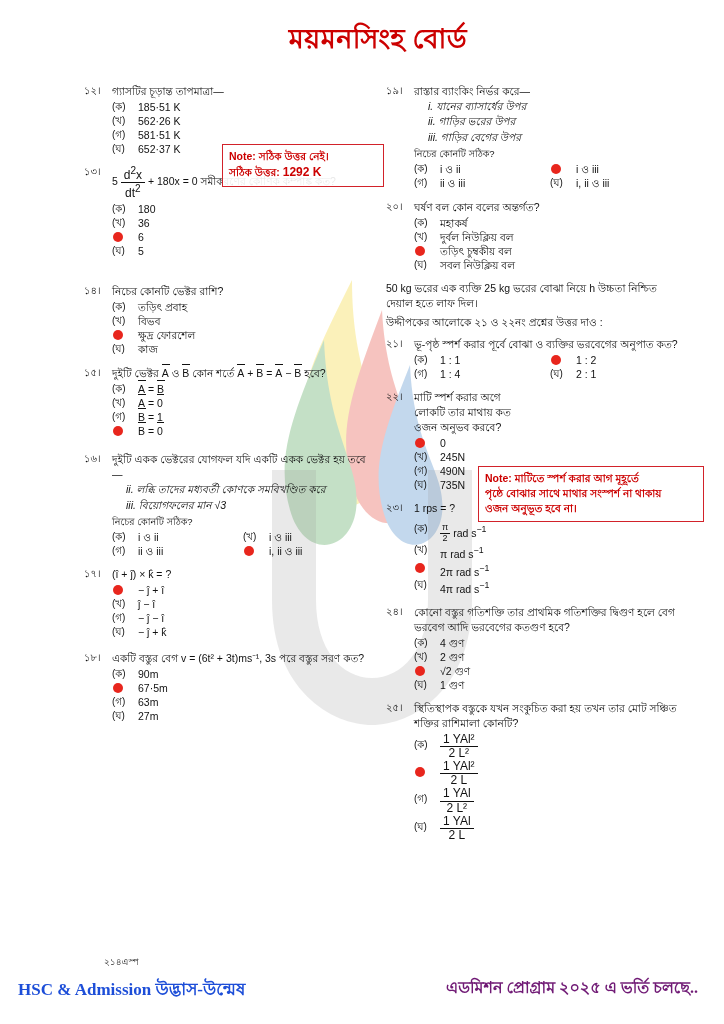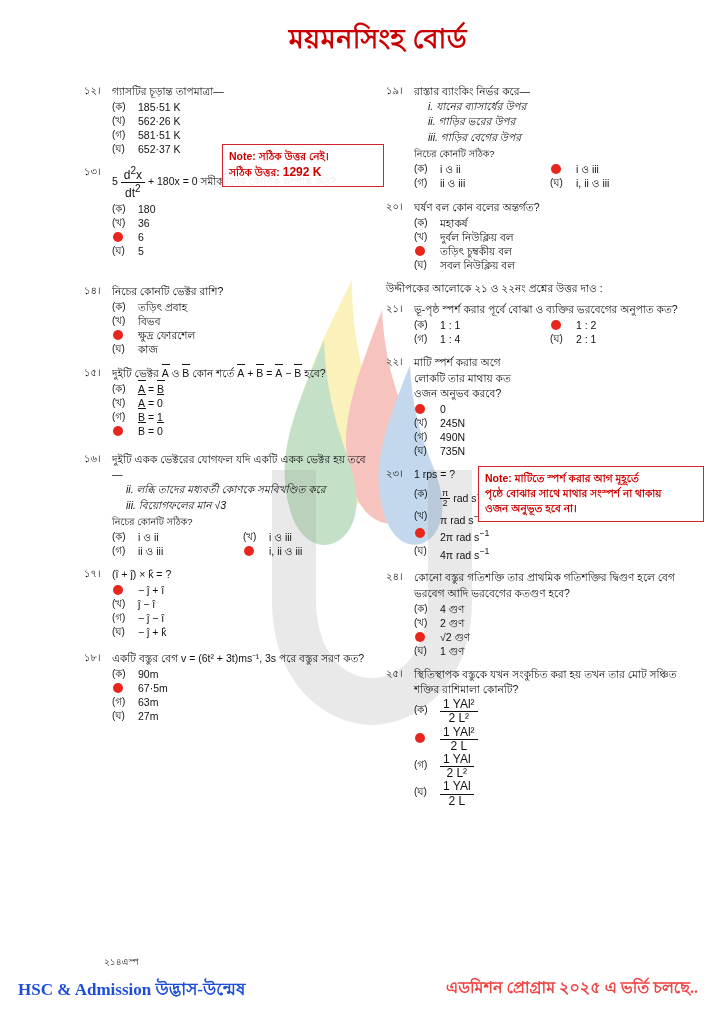--- a/index.html
+++ b/index.html
@@ -81,21 +81,21 @@
     font-family:"Liberation Serif", serif;
     color:#1d4ed8; font-weight:bold; font-size:17px;
   }
   .footer-code {
     position:absolute; left:104px; bottom:54px;
     font-size:9px; color:#111;
   }
   .footer-right {
     position:absolute; right:26px; bottom:22px;
     font-family:"Liberation Serif", serif;
-    color:#ef4444; font-weight:bold; font-size:16px;
+    color:#701a75; font-weight:bold; font-size:16px;
   }
 </style>
 </head>
 <body>
 
 <div class="watermark">
   <svg viewBox="0 0 280 480" width="280" height="480">
     <g opacity="0.30">
       <path d="M120 10 C80 90 60 130 72 190 C84 250 140 250 150 200 C160 150 120 120 120 10 Z" fill="#f2d21f"></path>
       <path d="M150 40 C120 120 105 160 120 215 C136 270 185 262 190 215 C196 165 155 140 150 40 Z" fill="#e23b2e"></path>
@@ -251,20 +251,21 @@
       <div class="q-stem">ঘর্ষণ বল কোন বলের অন্তর্গত?</div>
       <div class="opts">
         <div class="opt"><span class="lbl">(ক)</span><span>মহাকর্ষ</span></div>
         <div class="opt"><span class="lbl">(খ)</span><span>দুর্বল নিউক্লিয় বল</span></div>
         <div class="opt marked"><span class="dot"></span><span>তড়িৎ চুম্বকীয় বল</span></div>
         <div class="opt"><span class="lbl">(ঘ)</span><span>সবল নিউক্লিয় বল</span></div>
       </div>
     </div>
   </div>
 
+  <div class="paragraph">50 kg ভরের এক ব্যক্তি 25 kg ভরের বোঝা নিয়ে h উচ্চতা নিশ্চিত দেয়াল হতে লাফ দিল।</div>
   <div class="instruction">উদ্দীপকের আলোকে ২১ ও ২২নং প্রশ্নের উত্তর দাও :</div>
 
   <div class="q">
     <div class="q-num">২১।</div>
     <div class="q-body">
       <div class="q-stem">ভূ-পৃষ্ঠ স্পর্শ করার পূর্বে বোঝা ও ব্যক্তির ভরবেগের অনুপাত কত?</div>
       <div class="opts">
         <div class="opt-2col">
           <div class="opt"><span class="lbl">(ক)</span><span>1 : 1</span></div>
           <div class="opt marked"><span class="dot"></span><span>1 : 2</span></div>

